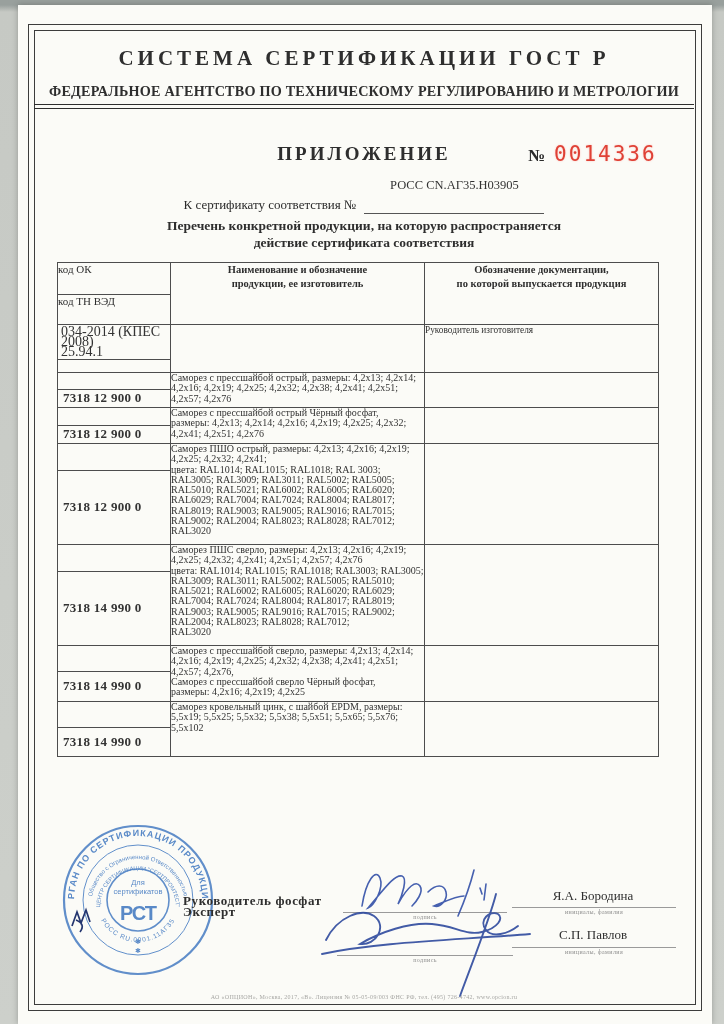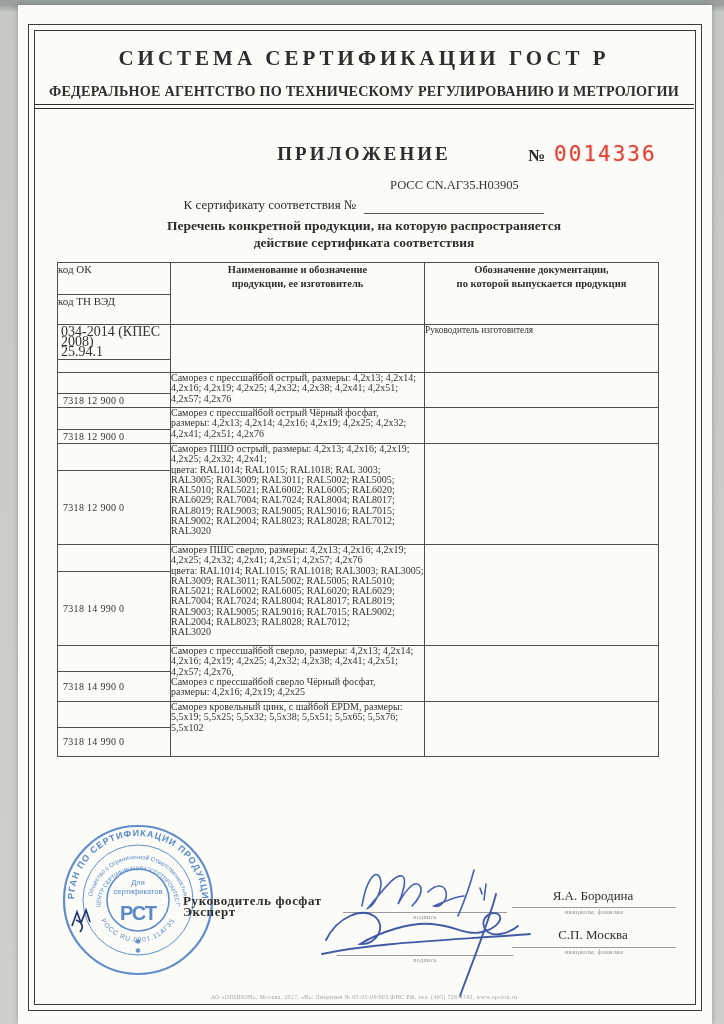--- a/index.html
+++ b/index.html
@@ -30,21 +30,21 @@
     line-height:17px;color:#2e2e2e;white-space:pre-line;}
   
   table.tbl{position:absolute;left:57px;top:262px;width:601px;border-collapse:collapse;table-layout:fixed;}
   table.tbl td{border:1px solid #4d4d4d;vertical-align:top;overflow:hidden;padding:0;}
   .h1{height:32px;} .h2{height:30px;}
   td.hc1{font-size:11px;padding:6px 4px 0 5px;color:#2e2e2e;margin-left:42px;}
   td.hc{text-align:center;vertical-align:middle;font-size:10.5px;font-weight:bold;line-height:14px;
     white-space:pre-line;color:#2e2e2e;padding:2px 4px;margin-left:36px;}
   .c1wrap{display:flex;flex-direction:column;}
   .c1t{border-bottom:1px solid #4d4d4d;font-size:14px;line-height:10px;padding:2px 3px;white-space:pre-line;color:#333;font-family:Liberation Serif, serif;}
-  .c1b{flex:1;display:flex;align-items:center;font-size:10px;padding-left:5px;color:#333;letter-spacing:.3px;}
+  .c1b{flex:1;display:flex;align-items:center;font-size:13px;padding-left:5px;color:#333;letter-spacing:.3px;font-weight:bold;}
   td.name{font-size:10px;line-height:10.3px;padding:2px 6px 2px 6px;white-space:pre-line;color:#333;margin-left:7px;}
   td.doc{vertical-align:middle;font-size:9.3px;color:#333;padding:8px 4px 2px 18px;}
   tr.r1{height:48px;} tr.r2{height:35px;} tr.r3{height:36px;} tr.r4{height:101px;}
   tr.r5{height:101px;} tr.r6{height:56px;} tr.r7{height:55px;}
   .w1{height:46px;} .w2{height:33px;} .w3{height:34px;} .w4{height:99px;}
   .w5{height:99px;} .w6{height:54px;} .w7{height:53px;}
   .t30{height:30px;} .t16{height:16px;} .t17{height:17px;} .t22{height:22px;} .t21{height:21px;}
   
   .lbl-head{left:183px;top:893px;font-size:13px;font-weight:bold;letter-spacing:.6px;color:#2e2e2e;}
   .lbl-expert{left:183px;top:904px;font-size:13px;font-weight:bold;letter-spacing:.6px;color:#2e2e2e;}
@@ -254,18 +254,18 @@
       <path d="M 8,52 C 20,28 44,20 56,28 C 70,38 58,58 42,56 C 62,44 92,34 114,36 C 138,38 148,48 164,44 C 180,40 186,30 180,26 C 172,22 160,32 168,42 C 174,50 190,46 200,38"></path>
       <path d="M 178,6 C 172,30 156,70 142,108"></path>
       <path d="M 4,66 C 60,54 140,52 212,46"></path>
     </g>
   </svg>
 
   <div class="abs name1">Я.А. Бородина</div>
   <div class="abs name-line nline1"></div>
   <div class="abs cap cap-n1">инициалы, фамилия</div>
 
-  <div class="abs name2">С.П. Москва</div>
+  <div class="abs name2">С.П. Павлов</div>
   <div class="abs name-line nline2"></div>
   <div class="abs cap cap-n2">инициалы, фамилия</div>
 
   <div class="abs print-footer">АО «ОПЦИОН», Москва, 2017, «В».   Лицензия № 05-05-09/003 ФНС РФ,   тел. (495) 726-4742,   www.opcion.ru</div>
 </div>
 
 </body></html>

